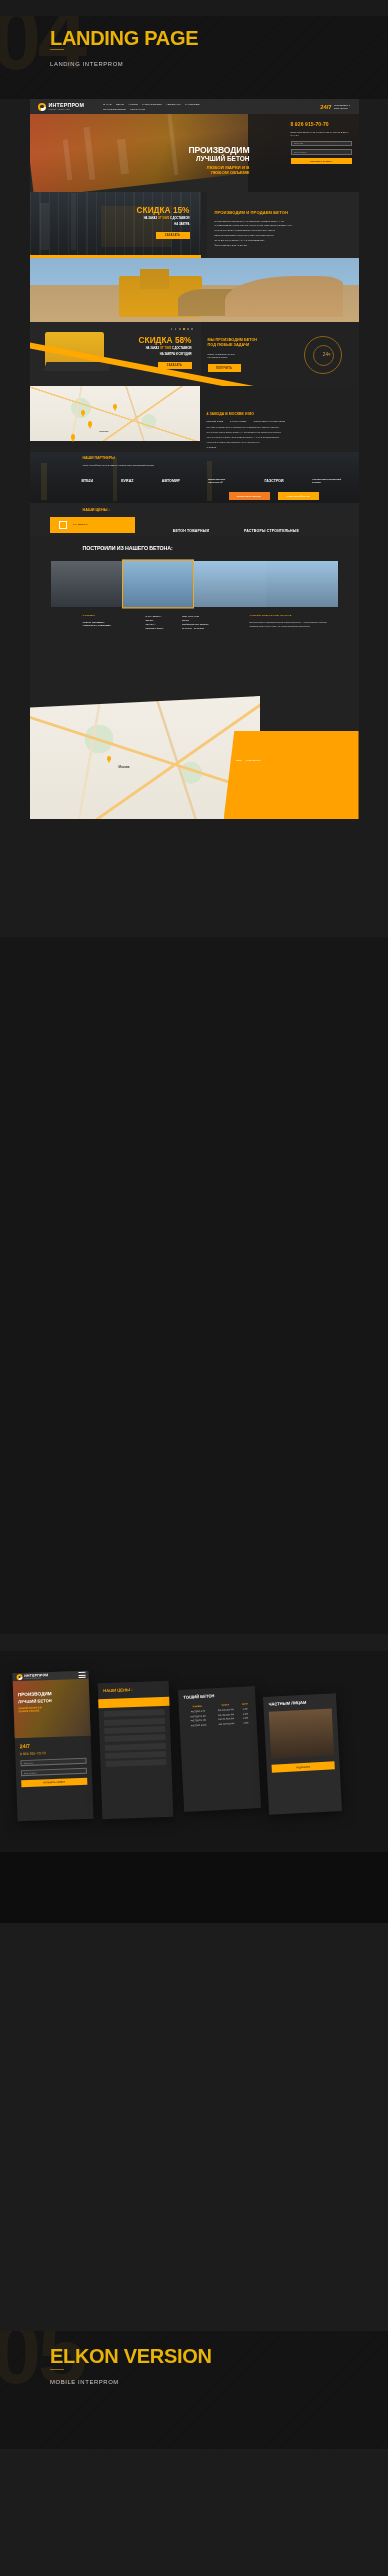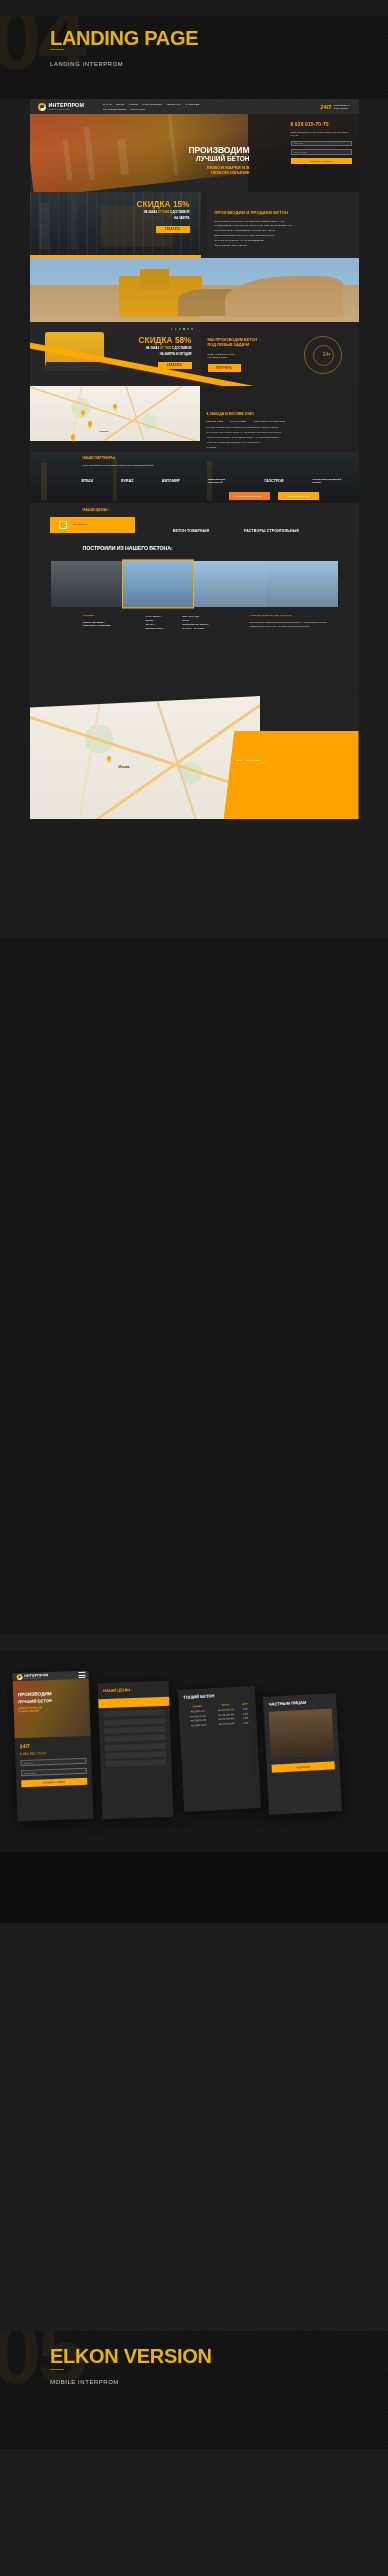--- a/index.html
+++ b/index.html
@@ -232,21 +232,21 @@
     </div>
 
     <div class="band" style="height:66px;">
       <div style="position:absolute;left:0;top:0;width:171px;height:66px;overflow:hidden;">
         <div class="band-photo"></div>
         <div style="position:absolute;left:10.6px;bottom:8.3px;width:9.4px;height:47px;background:rgba(255,255,255,.06);"></div>
         <div style="position:absolute;left:41px;bottom:8.3px;width:5.9px;height:57px;background:rgba(255,255,255,.05);"></div>
         <div style="position:absolute;left:71px;bottom:11.8px;width:71px;height:41px;background:rgba(255,170,0,.07);"></div>
         <div style="position:absolute;left:0;bottom:0;width:171px;height:3px;background:#ffa800;"></div>
       </div>
-      <div style="position:absolute;left:71px;top:7px;width:89px;">
+      <div style="position:absolute;left:71px;top:13px;width:89px;">
         <div class="disc-title">СКИДКА 15%</div>
         <div class="disc-sub">
           <span>НА ЗАКАЗ</span>
           <span class="amber-b">ОТ 50М3</span>
           <span>С ДОСТАВКОЙ</span>
         </div>
         <div class="disc-sub">НА ЗАВТРА</div>
         <div class="order-btn">
             <span>ЗАКАЗАТЬ</span>
           </div>

